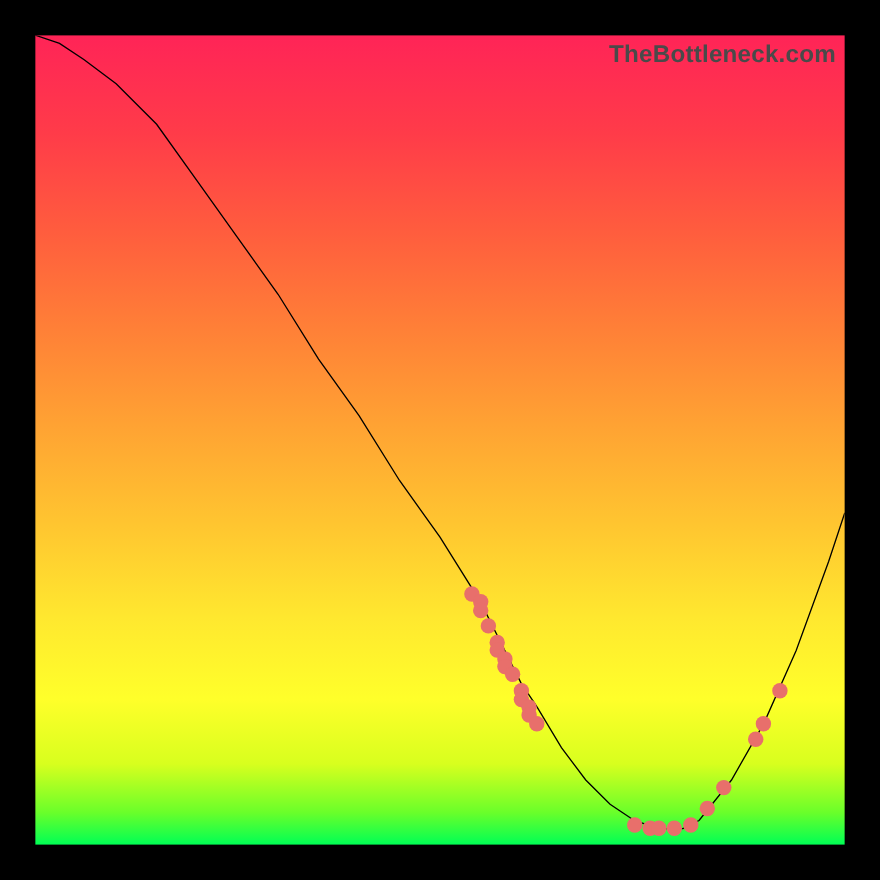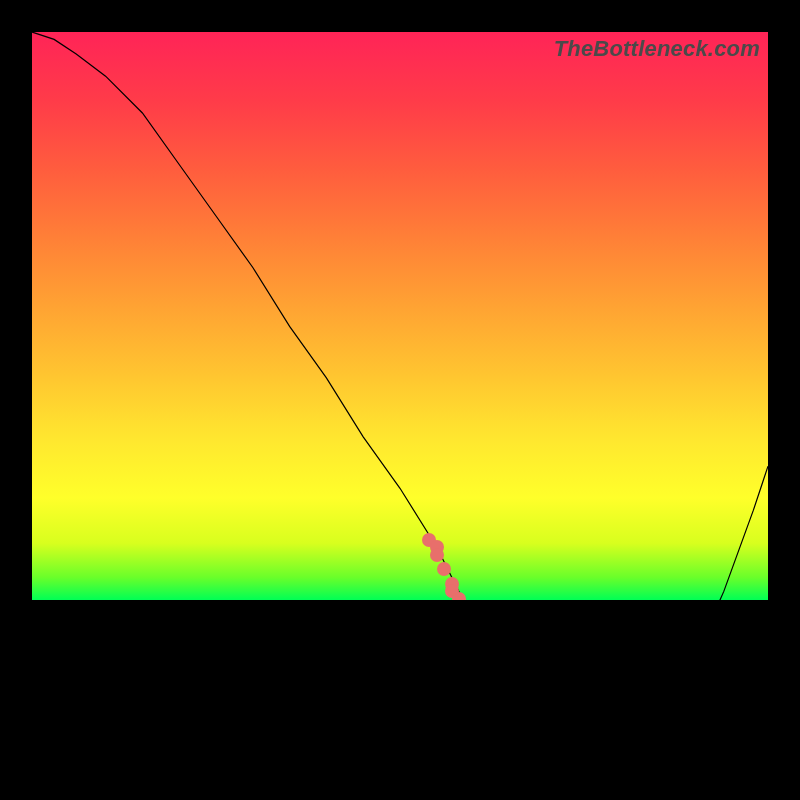--- a/index.html
+++ b/index.html
@@ -3,23 +3,22 @@
 <meta charset="utf-8">
 <style>
   * { margin: 0; padding: 0; box-sizing: border-box; }
   html, body { width: 800px; height: 800px; overflow: hidden; background: #000; }
   .wrapper { position: relative; width: 800px; height: 800px; background: #000; }
   .plot-area {
     position: absolute;
     left: 32px;
     top: 32px;
     width: 736px;
-    height: 568px;
+    height: 736px;
     overflow: hidden;
-    font-style: italic;
   }
   .gradient-bg {
     position: absolute;
     inset: 0;
     background: linear-gradient(to top,
       #00ff55 0%,
       #6aff2a 4%,
       #d8ff1e 10%,
       #ffff2a 18%,
       #ffe82f 28%,

